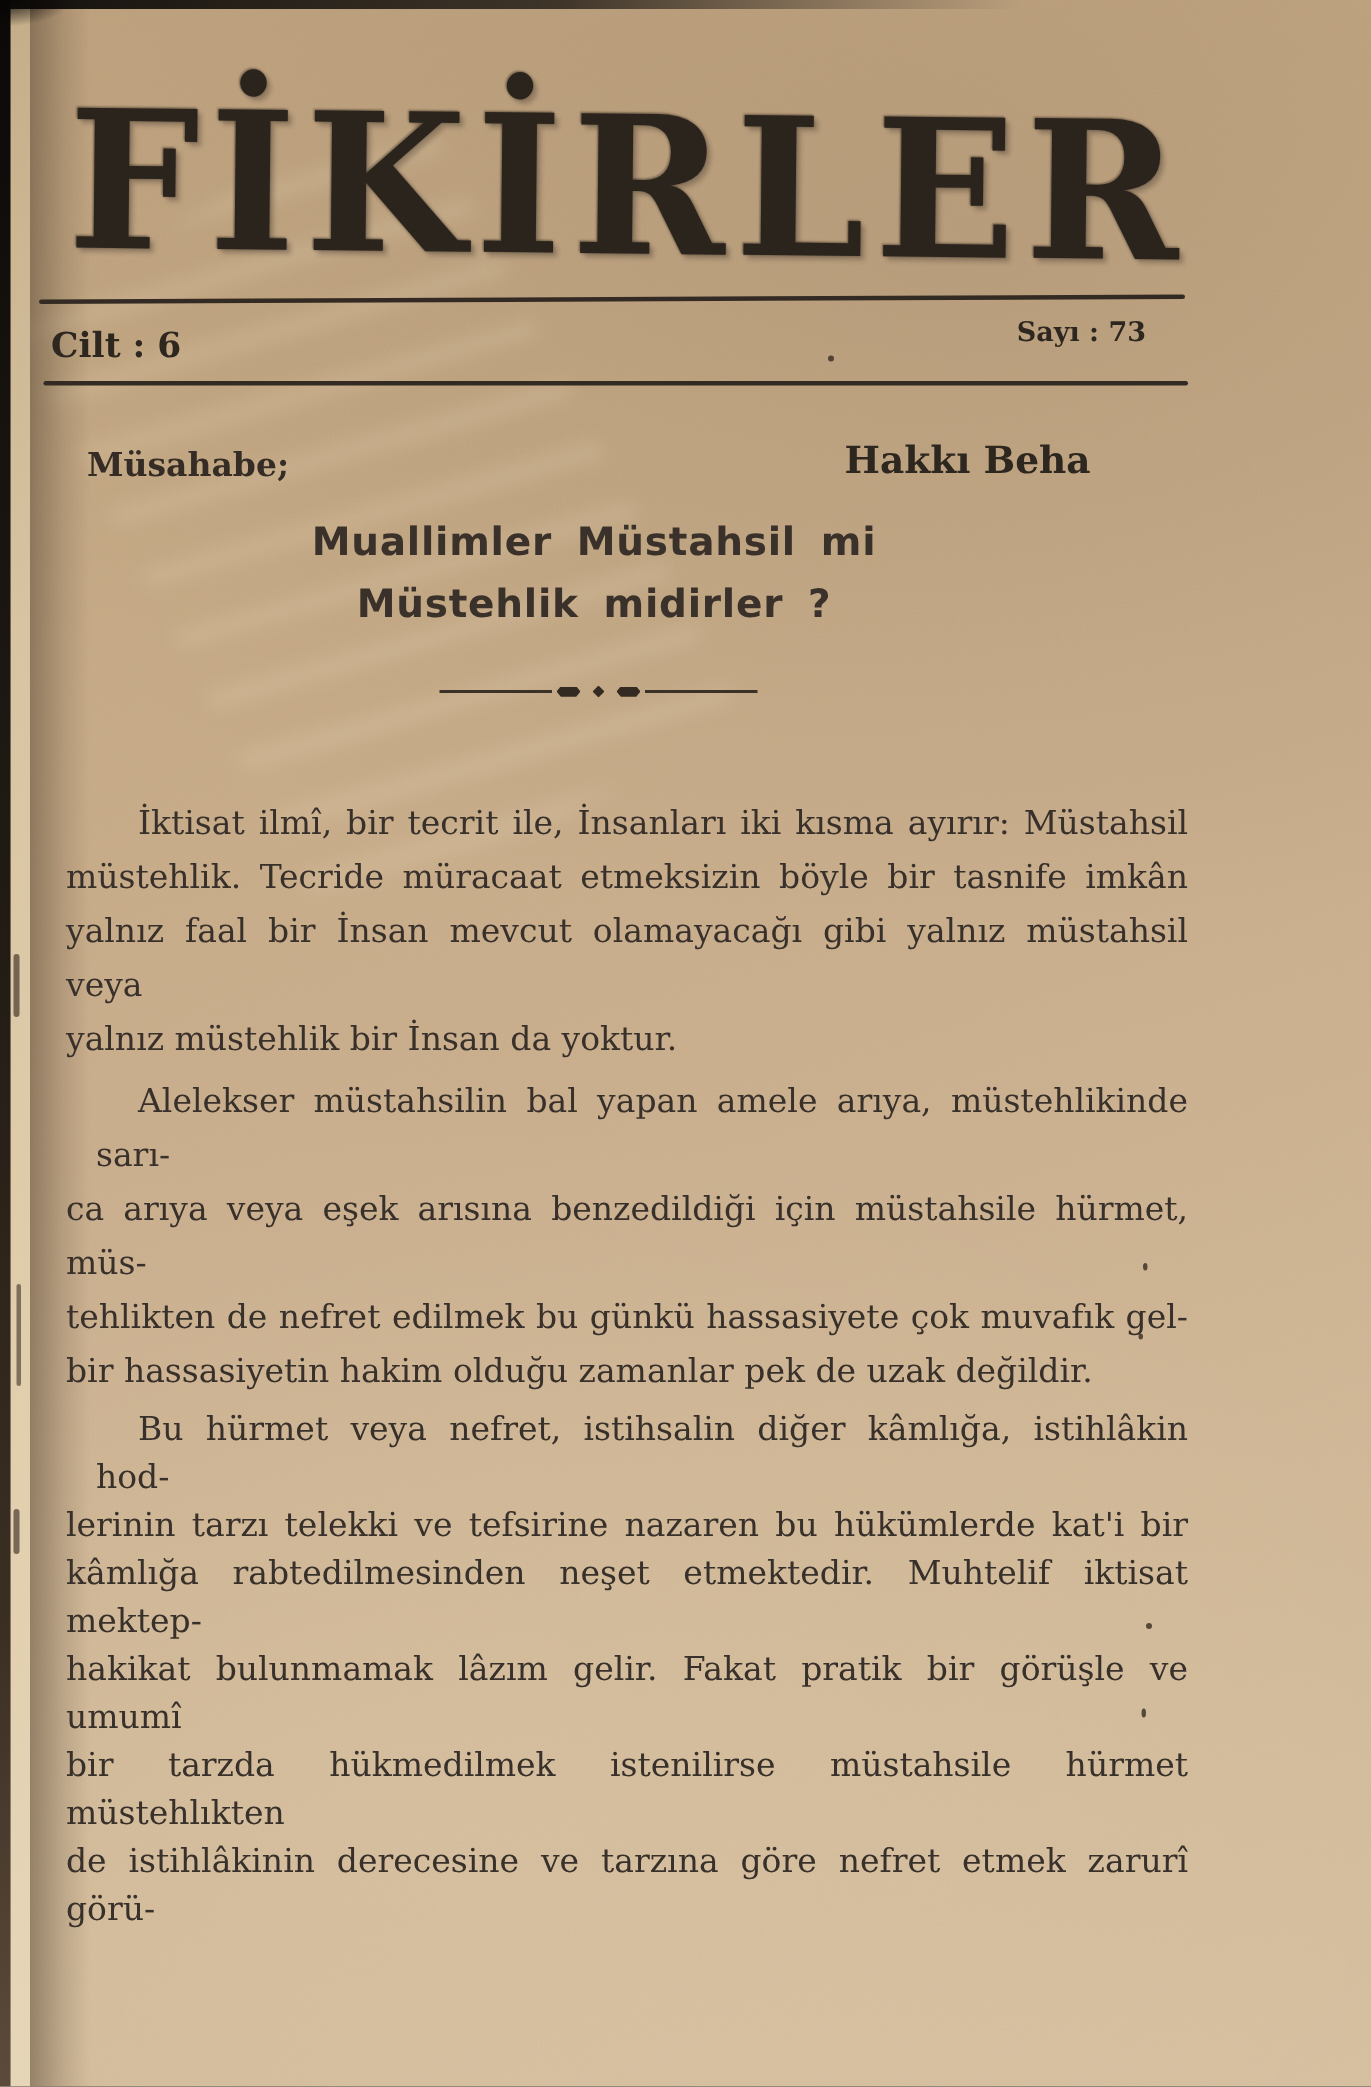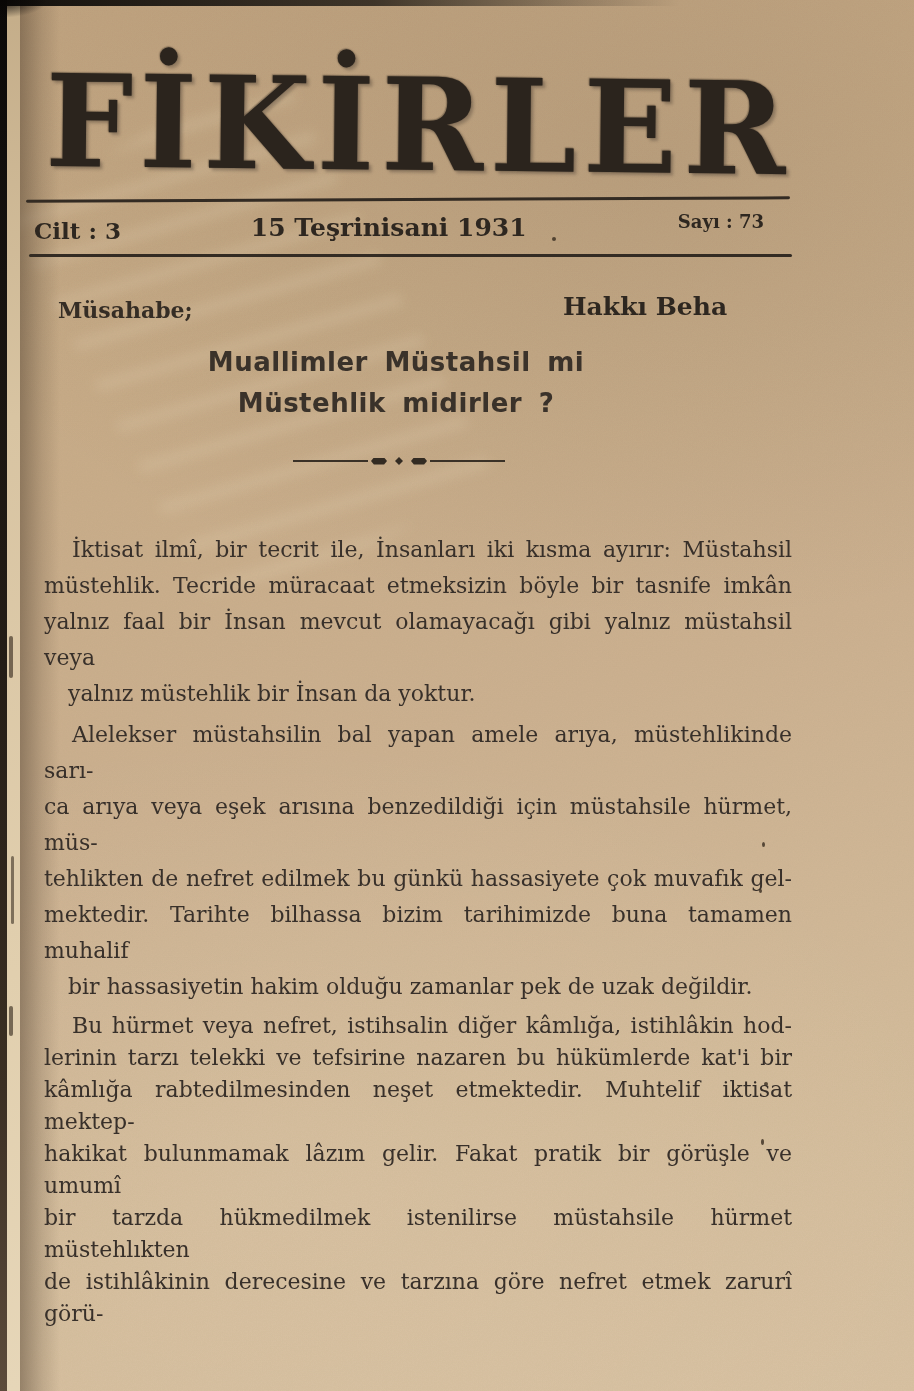--- a/index.html
+++ b/index.html
@@ -62,22 +62,22 @@
   .dia  { background:#332b22; margin:0 3px; }
   .dia.big   { width:16px; height:7px; clip-path:polygon(0 50%,18% 0,82% 0,100% 50%,82% 100%,18% 100%); }
   .dia.small { width:8px;  height:8px; clip-path:polygon(50% 0,100% 50%,50% 100%,0 50%); margin:0 5px; }
 
   
   .body-text { position:absolute; top:532px; left:44px; width:748px; font-size:22px; color:#38302a; }
   .para { margin:0 0 5px 0; }
   .para-1, .para-2 { line-height:36px; }
   .para-3, .para-4 { line-height:32px; }
   .pline { text-align:justify; text-align-last:justify; }
-  .pline.last { text-align-last:left;margin-left:24px; }
-  .para .pline:first-child { text-indent:28px; }
+  .pline.last { text-align-last:left; }
+  .para .pline:first-child { text-indent:28px;margin-left:20px; }
 </style>
 </head>
 <body>
 
 <div class="page">
 
   <div class="ghost"></div>
 
   <svg class="grain" width="914" height="1391">
     <filter id="g">
@@ -101,22 +101,21 @@
   <div class="speck" style="left:9px;top:636px;width:4px;height:42px;border-radius:2px;opacity:.6;"></div>
   <div class="speck" style="left:11px;top:856px;width:3px;height:68px;border-radius:2px;opacity:.55;"></div>
   <div class="speck" style="left:9px;top:1006px;width:4px;height:30px;border-radius:2px;opacity:.6;"></div>
 
   <header class="masthead-wrap">
     <h1 class="masthead">FİKİRLER</h1>
   </header>
 
   <div class="rule rule-top"></div>
   <div class="issue-row">
-    <span class="issue-vol">Cilt : 3</span>
-    <span class="issue-date">15 Teşrinisani 1931</span>
+    <span class="issue-vol">Cilt : 6</span>
     <span class="issue-num">Sayı : 73</span>
   </div>
   <div class="rule rule-bottom"></div>
 
   <span class="section-label">Müsahabe;</span>
   <span class="author-name">Hakkı Beha</span>
 
   <div class="title-block">
     <div class="t1">Muallimler Müstahsil mi</div>
     <div class="t2">Müstehlik midirler ?</div>
@@ -134,21 +133,20 @@
       <div class="para para-1">
         <div class="pline">İktisat ilmî, bir tecrit ile, İnsanları iki kısma ayırır: Müstahsil</div>
         <div class="pline">müstehlik. Tecride müracaat etmeksizin böyle bir tasnife imkân</div>
         <div class="pline">yalnız faal bir İnsan mevcut olamayacağı gibi yalnız müstahsil veya</div>
         <div class="pline last">yalnız müstehlik bir İnsan da yoktur.</div>
       </div>
       <div class="para para-2">
         <div class="pline">Alelekser müstahsilin bal yapan amele arıya, müstehlikinde sarı-</div>
         <div class="pline">ca arıya veya eşek arısına benzedildiği için müstahsile hürmet, müs-</div>
         <div class="pline">tehlikten de nefret edilmek bu günkü hassasiyete çok muvafık gel-</div>
-        <div class="pline">mektedir. Tarihte bilhassa bizim tarihimizde buna tamamen muhalif</div>
         <div class="pline last">bir hassasiyetin hakim olduğu zamanlar pek de uzak değildir.</div>
       </div>
       <div class="para para-3">
         <div class="pline">Bu hürmet veya nefret, istihsalin diğer kâmlığa, istihlâkin hod-</div>
         <div class="pline">lerinin tarzı telekki ve tefsirine nazaren bu hükümlerde kat'i bir</div>
         <div class="pline">kâmlığa rabtedilmesinden neşet etmektedir. Muhtelif iktisat mektep-</div>
         <div class="pline">hakikat bulunmamak lâzım gelir. Fakat pratik bir görüşle ve umumî</div>
         <div class="pline">bir tarzda hükmedilmek istenilirse müstahsile hürmet müstehlıkten</div>
         <div class="pline">de istihlâkinin derecesine ve tarzına göre nefret etmek zarurî görü-</div>
       </div>

